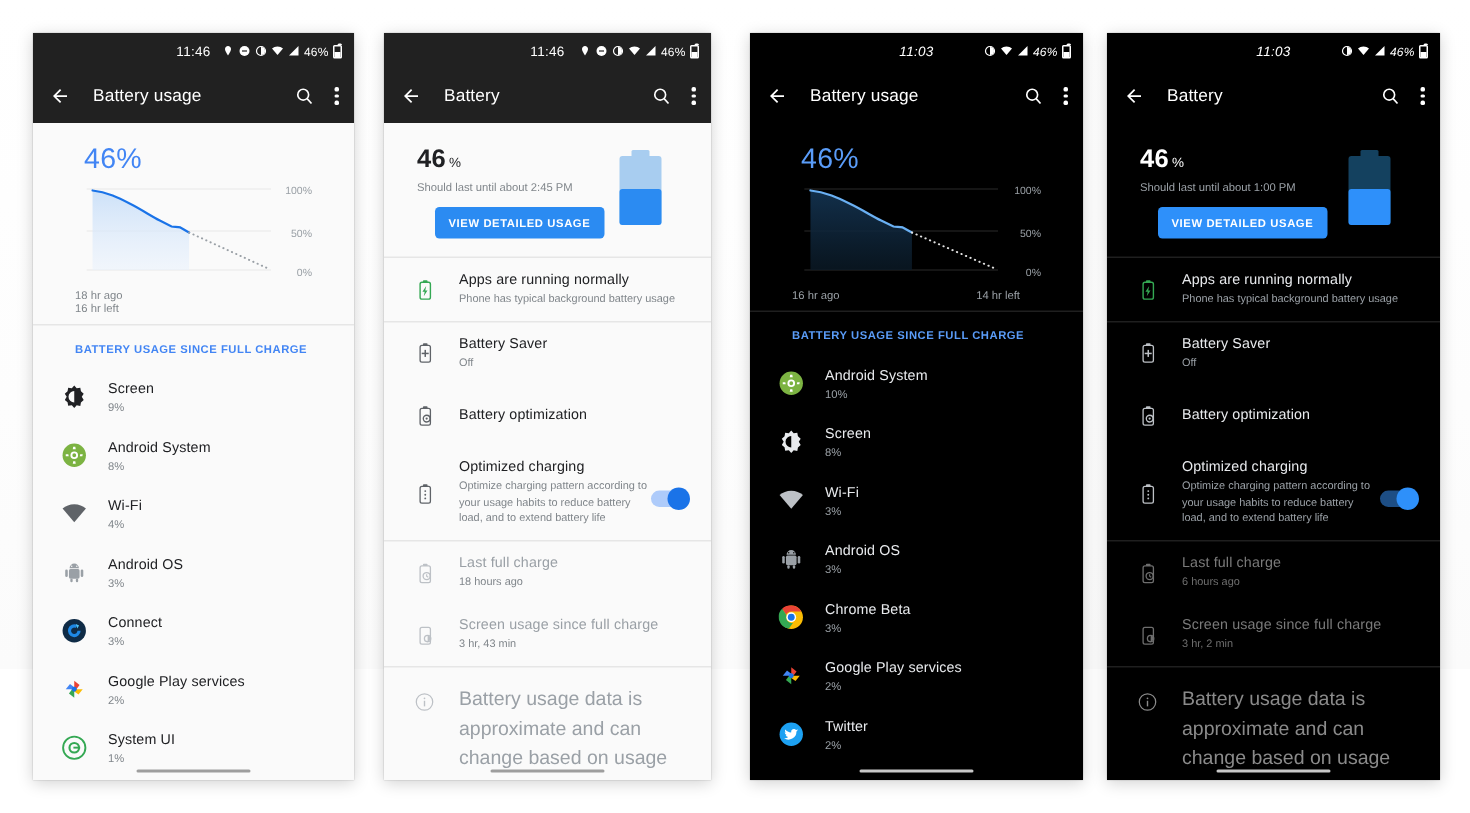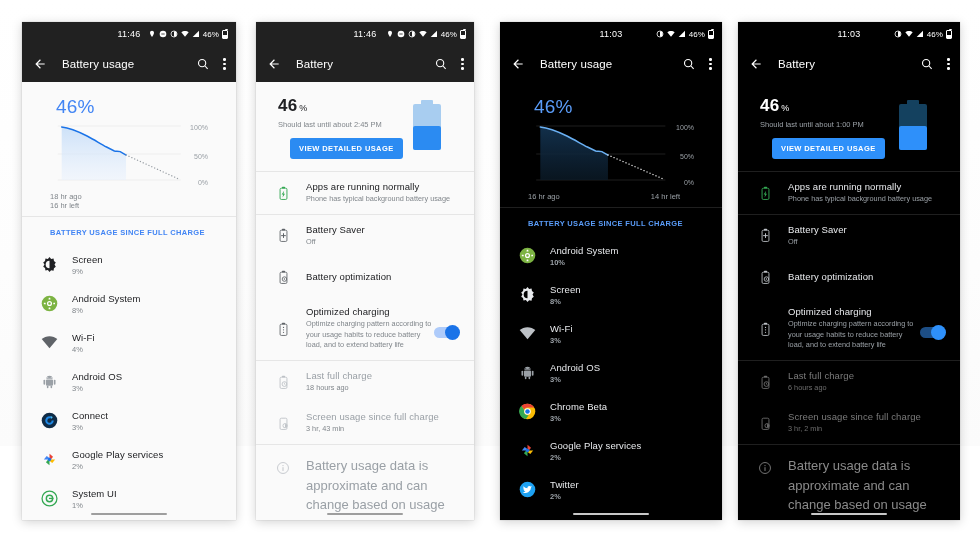--- a/index.html
+++ b/index.html
@@ -33,21 +33,21 @@
   .dark  { background: #000000; }
 
   
   .statusbar {
     height: 24px;
     display: flex; align-items: center;
     padding: 0 8px;
     position: relative;
   }
   .light .statusbar { background: #212121; }
-  .dark  .statusbar { background: #000000; }
+  .dark  .statusbar { background: #000000; font-style: italic; }
   .sb-time {
     position: absolute; left: 0; right: 0;
     text-align: center;
     color: #ffffff;
     font-size: 9px;
     letter-spacing: .2px;
   }
   .sb-icons {
     margin-left: auto;
     display: flex; align-items: center; gap: 3px;
@@ -134,21 +134,21 @@
     height: 39px;
     cursor: pointer;
   }
   .app-ic { width:22px; height:22px; margin-right:12px; flex:none; display:flex; align-items:center; justify-content:center;}
   .app-txt { display:flex; flex-direction:column; gap:2px; }
   .app-name { font-size:9.5px; letter-spacing:.1px;}
   .app-pct  { font-size:7.5px; }
   .light .app-name { color:#202124; }
   .light .app-pct  { color:#80868b; }
   .dark  .app-name { color:#e8eaed; }
-  .dark  .app-pct  { color:#9aa0a6;font-weight:bold; }
+  .dark  .app-pct  { color:#9aa0a6; }
 
   
   .summary { padding: 14px 0 12px 0; position:relative; display:flex; align-items:flex-start;}
   .summary-left { padding-left: 22px; flex:1; }
   .sum-pct { font-size:17px; font-weight:bold; letter-spacing:.2px; }
   .sum-pct .unit { font-size:9px; font-weight:normal; margin-left:2px;}
   .light .sum-pct { color:#202124; }
   .dark  .sum-pct { color:#ffffff; }
   .sum-sub { font-size:7.5px; margin-top:4px; }
   .light .sum-sub { color:#80868b; }

